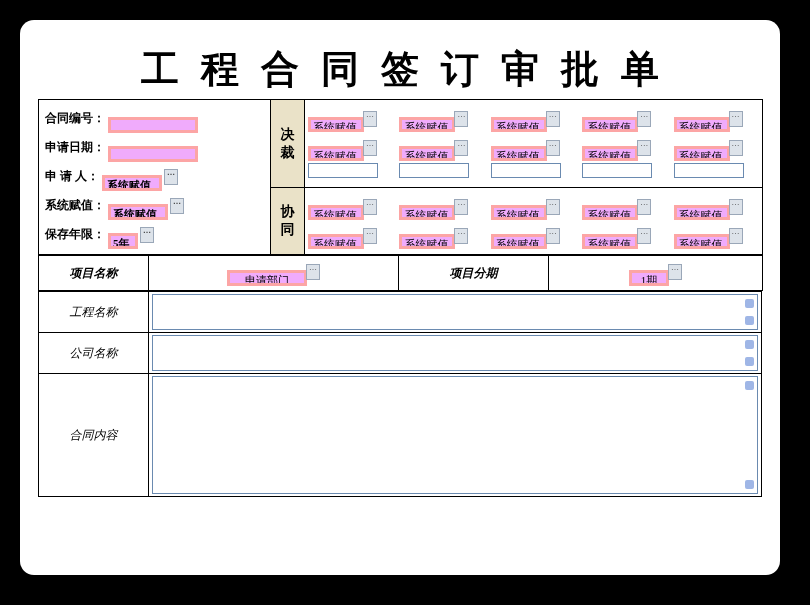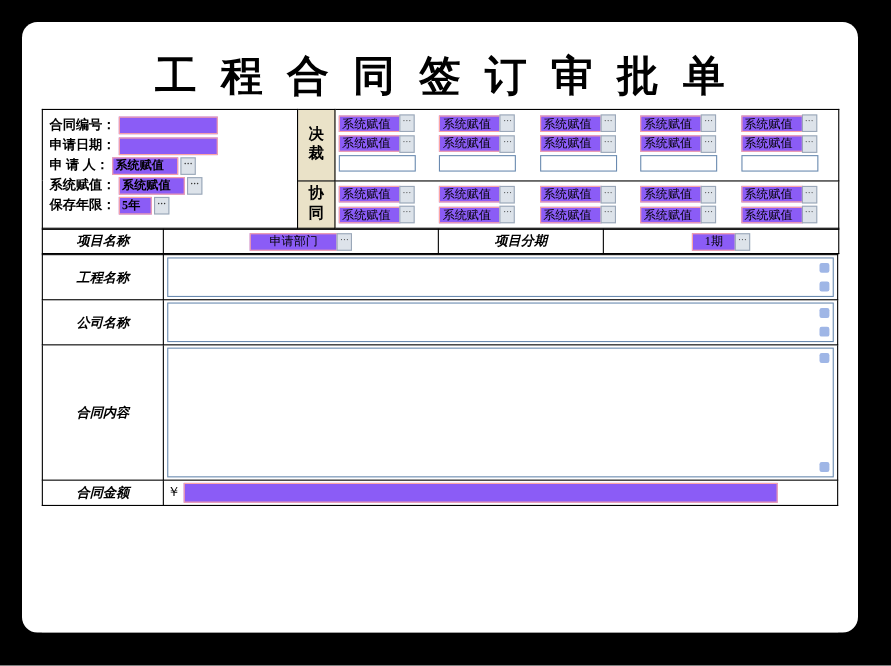--- a/index.html
+++ b/index.html
@@ -46,28 +46,29 @@
   }
   table.outer > tbody > tr > td {
     border: 1px solid #000;
     padding: 2px 3px;
     vertical-align: middle;
   }
   .lblcol { font-weight: bold; }
   .lab-row { white-space: nowrap; margin: 1px 0; }
   .inp {
     display: inline-block;
-    border: 1px solid #fca5a5;
-    background: #8b5cf6;
+    border: 3px solid #fca5a5;
+    background: #f0abfc;
     height: 16px;
     vertical-align: middle;
     padding: 0 2px;
     font-size: 11px;
     line-height: 15px;
     overflow: hidden;
+    margin-top: 12px;
   }
   .picker-btn {
     display: inline-block;
     width: 14px;
     height: 16px;
     border: 1px solid #9aa7b8;
     background: #dde3ea;
     vertical-align: middle;
     margin-left: -1px;
     position: relative;
@@ -125,21 +126,21 @@
     height: 9px;
     background: #9fb6e6;
     border-radius: 2px;
   }
   .scrollthumb.bot {
     top: auto;
     bottom: 4px;
   }
   .amount-row .inp { width: 540px; height:18px; }
   .col-label {
-    font-weight: bold;
+    font-weight: normal;
     text-align: center;
     font-style: italic;
   }
 </style>
 </head>
 <body>
 
 <div class="frame">
   <div class="inner">
     <div class="title">工程合同签订审批单</div>
@@ -278,24 +279,17 @@
         <tr>
           <td class="col-label">合同内容</td>
           <td>
             <div class="textarea-wrap tall">
               <span></span>
               <div class="scrollthumb"></div>
               <div class="scrollthumb bot"></div>
             </div>
           </td>
         </tr>
-        <tr class="amount-row">
-          <td class="col-label">合同金额</td>
-          <td>
-            <span>￥</span>
-            <span class="inp"></span>
-          </td>
-        </tr>
       </tbody>
     </table>
 
   </div>
 </div>
 
 </body></html>

